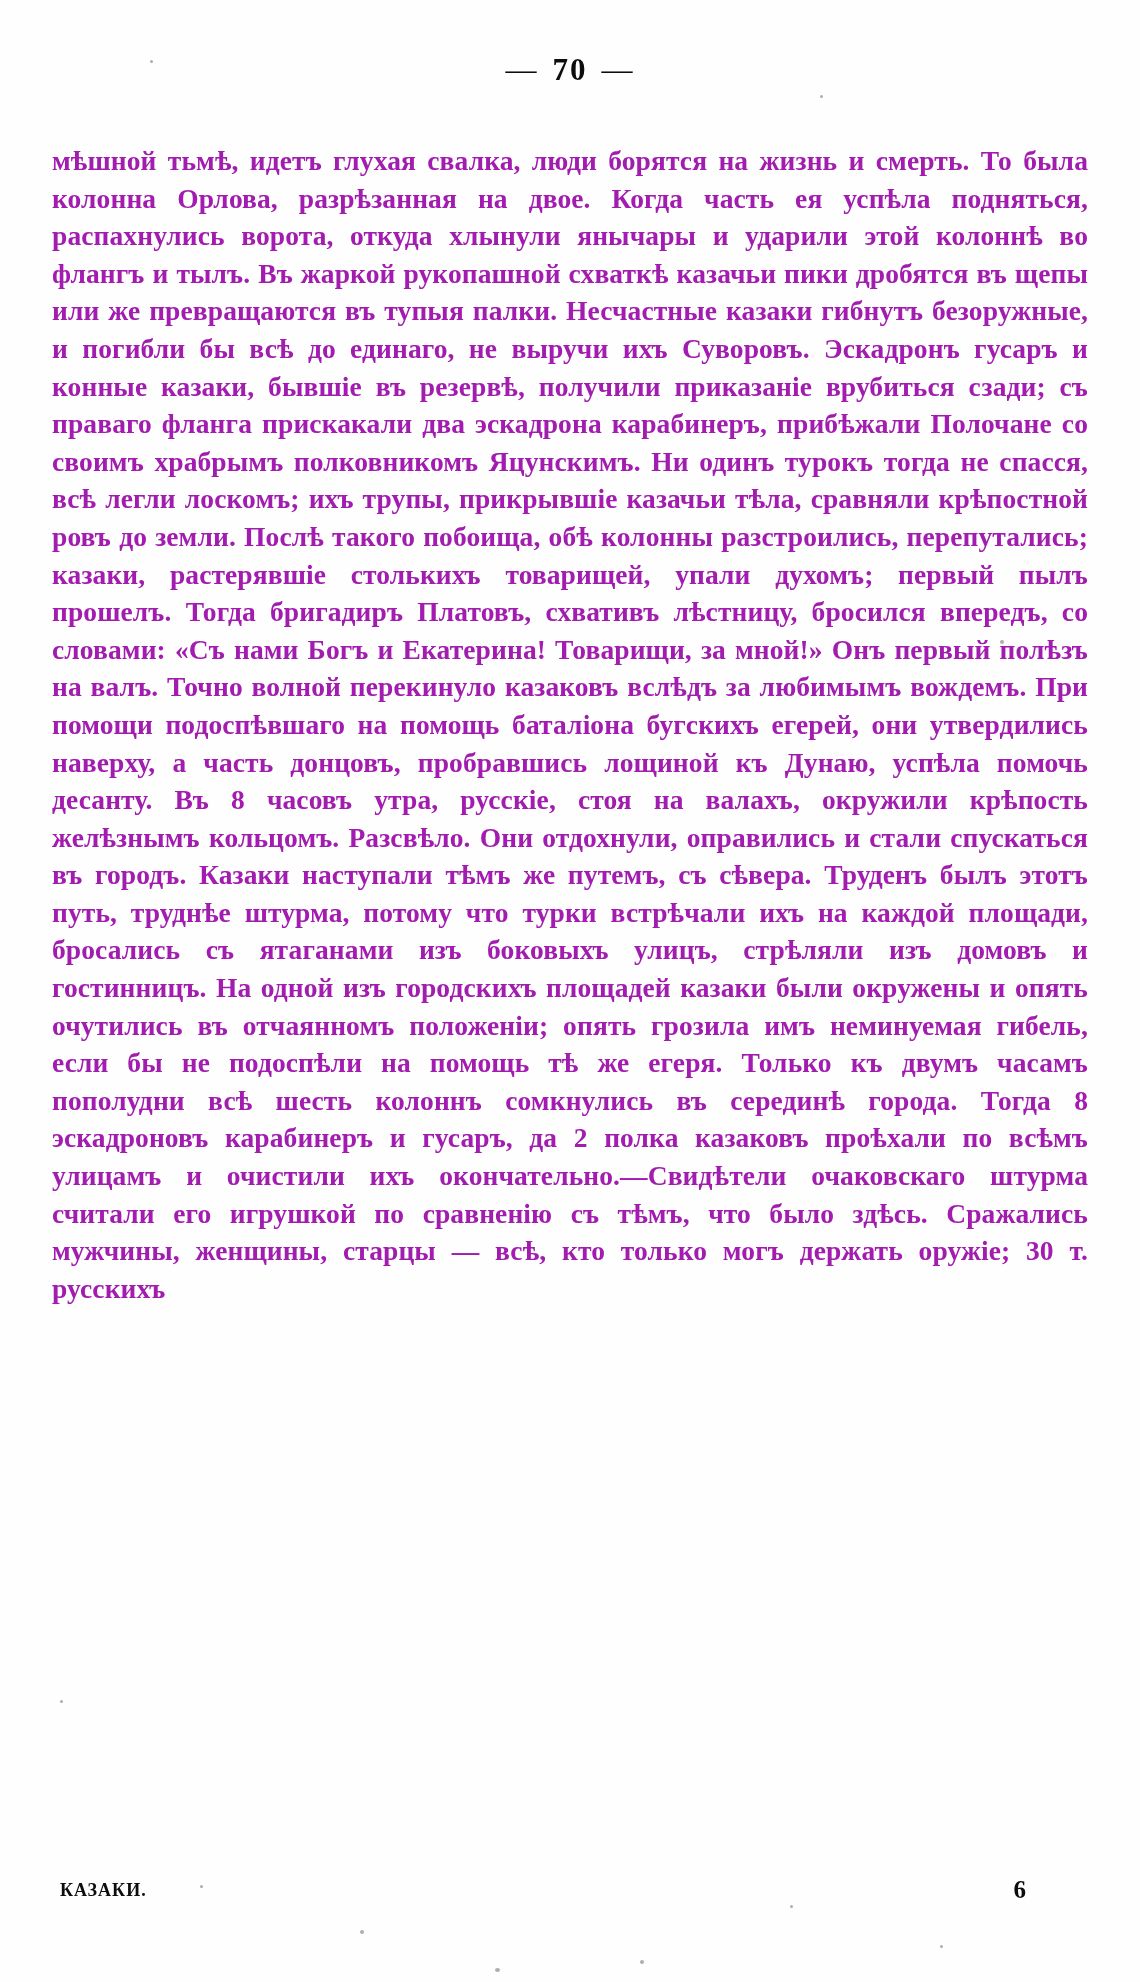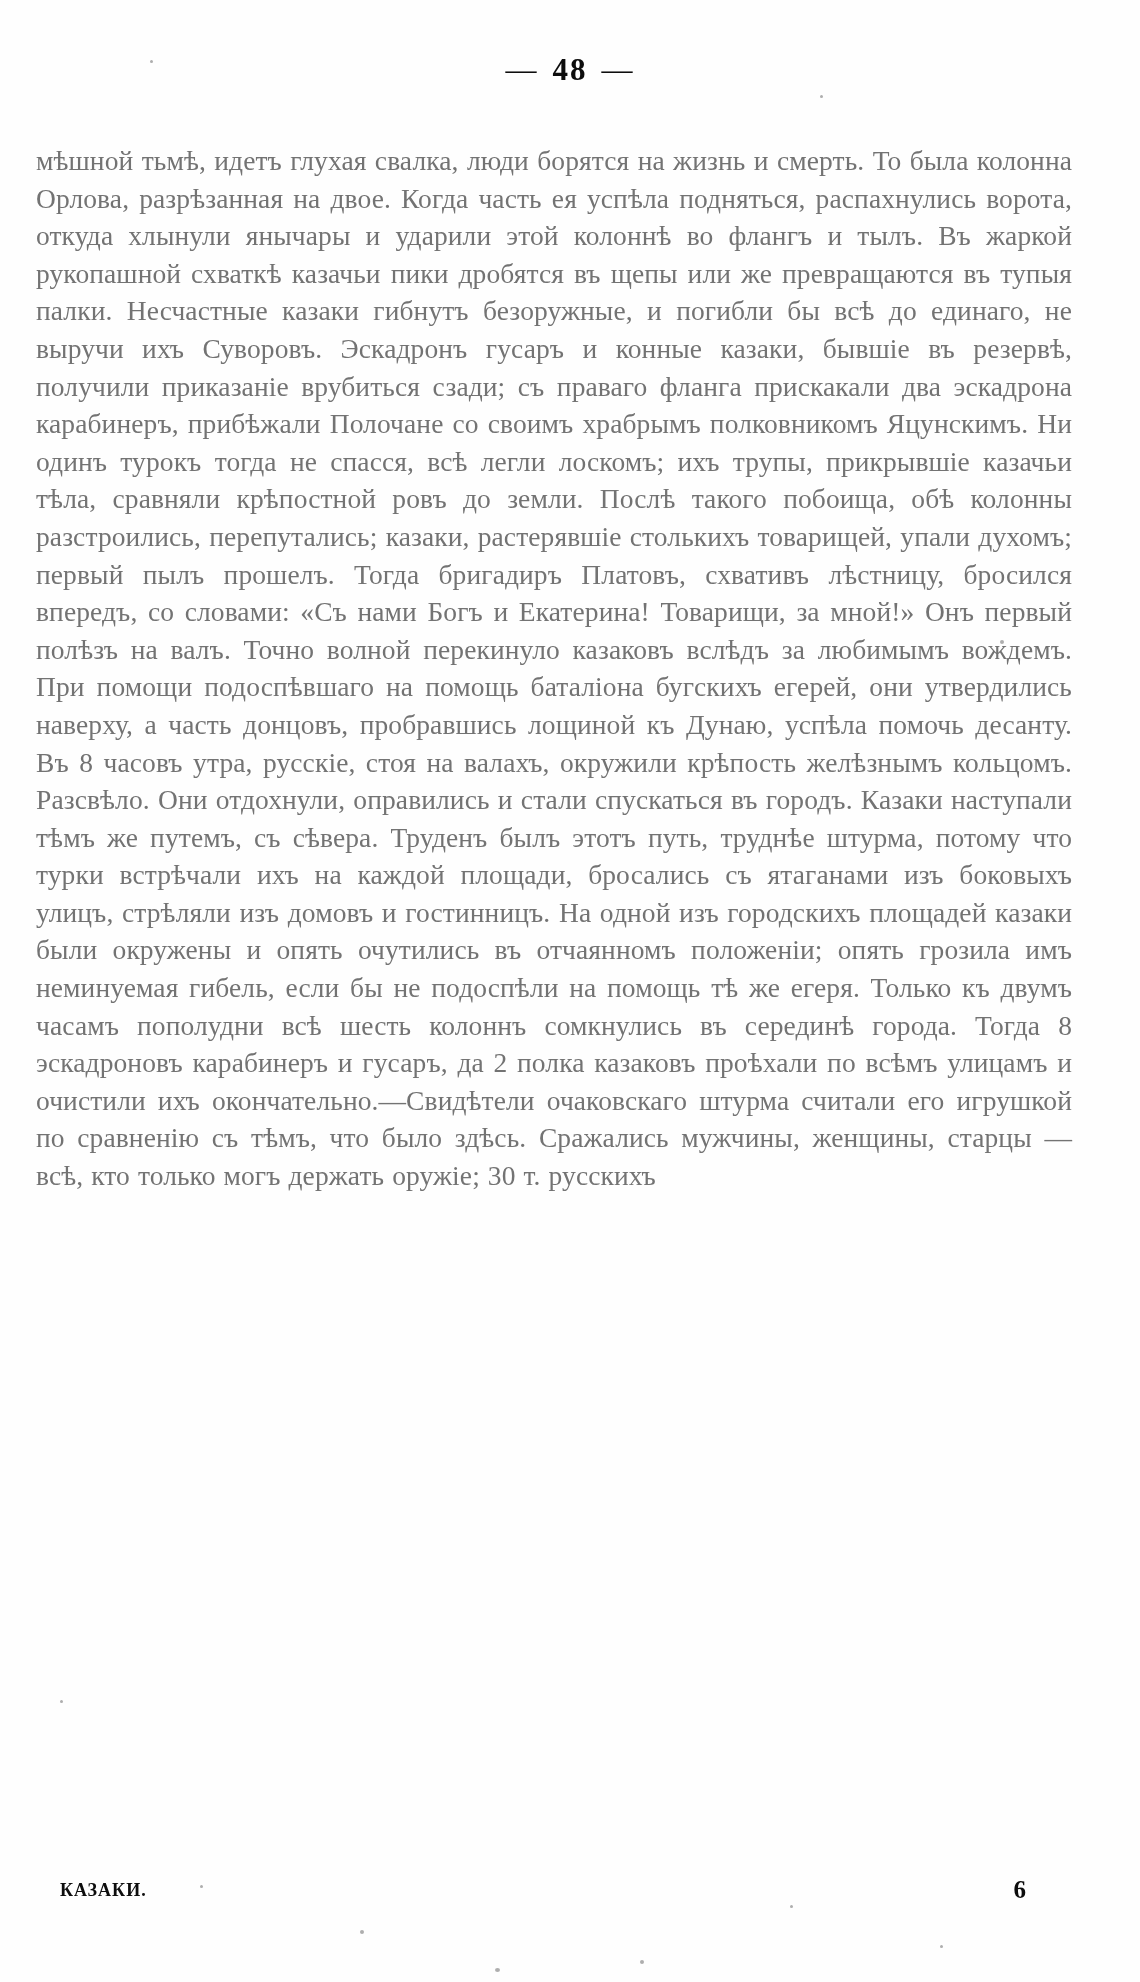--- a/index.html
+++ b/index.html
@@ -40,32 +40,32 @@
     font-weight: 700;
     letter-spacing: 2px;
     font-family: "Liberation Serif", serif;
   }
   .page-number .dash {
     font-weight: 400;
     padding: 0 14px;
   }
   .body-text {
     position: absolute;
-    left: 36px;
+    left: 52px;
     top: 142px;
     width: 1036px;
     font-size: 27.5px;
     line-height: 37.6px;
     text-align: justify;
     text-justify: inter-word;
-    font-weight: 400;
+    font-weight: 700;
     font-family: "Liberation Serif", serif;
     letter-spacing: 0.1px;
     word-spacing: 1px;
-    color: #737373;
+    color: #a21caf;
   }
   .body-text p {
     margin: 0;
   }
   .footer {
     position: absolute;
     left: 52px;
     top: 1880px;
     width: 1036px;
     height: 30px;
@@ -89,21 +89,21 @@
     font-weight: 700;
     font-family: "Liberation Serif", serif;
   }
 </style>
 </head>
 <body>
 
 <div class="page">
 
   <div class="page-number">
-    <span class="dash">—</span><span>48</span><span class="dash">—</span>
+    <span class="dash">—</span><span>70</span><span class="dash">—</span>
   </div>
 
   <div class="body-text">
     <p>мѣшной тьмѣ, идетъ глухая свалка, люди борятся на жизнь и смерть. То была колонна Орлова, разрѣзанная на двое. Когда часть ея успѣла подняться, распахнулись ворота, откуда хлынули янычары и ударили этой колоннѣ во флангъ и тылъ. Въ жаркой рукопашной схваткѣ казачьи пики дробятся въ щепы или же превращаются въ тупыя палки. Несчастные казаки гибнутъ безоружные, и погибли бы всѣ до единаго, не выручи ихъ Суворовъ. Эскадронъ гусаръ и конные казаки, бывшіе въ резервѣ, получили приказаніе врубиться сзади; съ праваго фланга прискакали два эскадрона карабинеръ, прибѣжали Полочане со своимъ храбрымъ полковникомъ Яцунскимъ. Ни одинъ турокъ тогда не спасся, всѣ легли лоскомъ; ихъ трупы, прикрывшіе казачьи тѣла, сравняли крѣпостной ровъ до земли. Послѣ такого побоища, обѣ колонны разстроились, перепутались; казаки, растерявшіе столькихъ товарищей, упали духомъ; первый пылъ прошелъ. Тогда бригадиръ Платовъ, схвативъ лѣстницу, бросился впередъ, со словами: «Съ нами Богъ и Екатерина! Товарищи, за мной!» Онъ первый полѣзъ на валъ. Точно волной перекинуло казаковъ вслѣдъ за любимымъ вождемъ. При помощи подоспѣвшаго на помощь баталіона бугскихъ егерей, они утвердились наверху, а часть донцовъ, пробравшись лощиной къ Дунаю, успѣла помочь десанту. Въ 8 часовъ утра, русскіе, стоя на валахъ, окружили крѣпость желѣзнымъ кольцомъ. Разсвѣло. Они отдохнули, оправились и стали спускаться въ городъ. Казаки наступали тѣмъ же путемъ, съ сѣвера. Труденъ былъ этотъ путь, труднѣе штурма, потому что турки встрѣчали ихъ на каждой площади, бросались съ ятаганами изъ боковыхъ улицъ, стрѣляли изъ домовъ и гостинницъ. На одной изъ городскихъ площадей казаки были окружены и опять очутились въ отчаянномъ положеніи; опять грозила имъ неминуемая гибель, если бы не подоспѣли на помощь тѣ же егеря. Только къ двумъ часамъ пополудни всѣ шесть колоннъ сомкнулись въ серединѣ города. Тогда 8 эскадроновъ карабинеръ и гусаръ, да 2 полка казаковъ проѣхали по всѣмъ улицамъ и очистили ихъ окончательно.—Свидѣтели очаковскаго штурма считали его игрушкой по сравненію съ тѣмъ, что было здѣсь. Сражались мужчины, женщины, старцы — всѣ, кто только могъ держать оружіе; 30 т. русскихъ</p>
   </div>
 
   <div class="footer">
     <div class="signature">казаки.</div>
     <div class="sig-number">6</div>
   </div>

